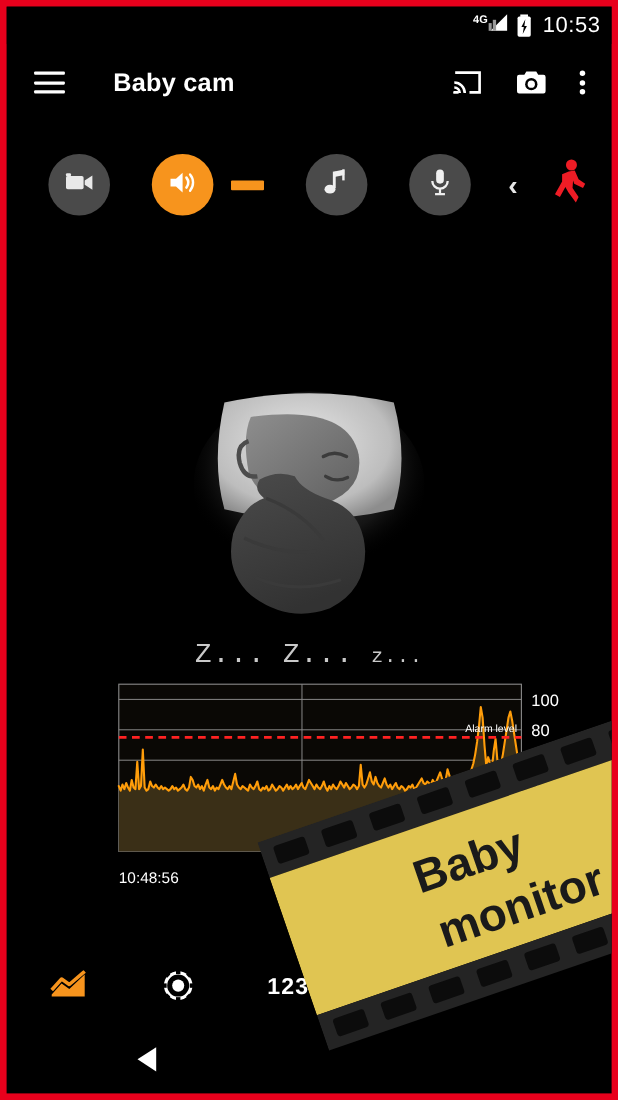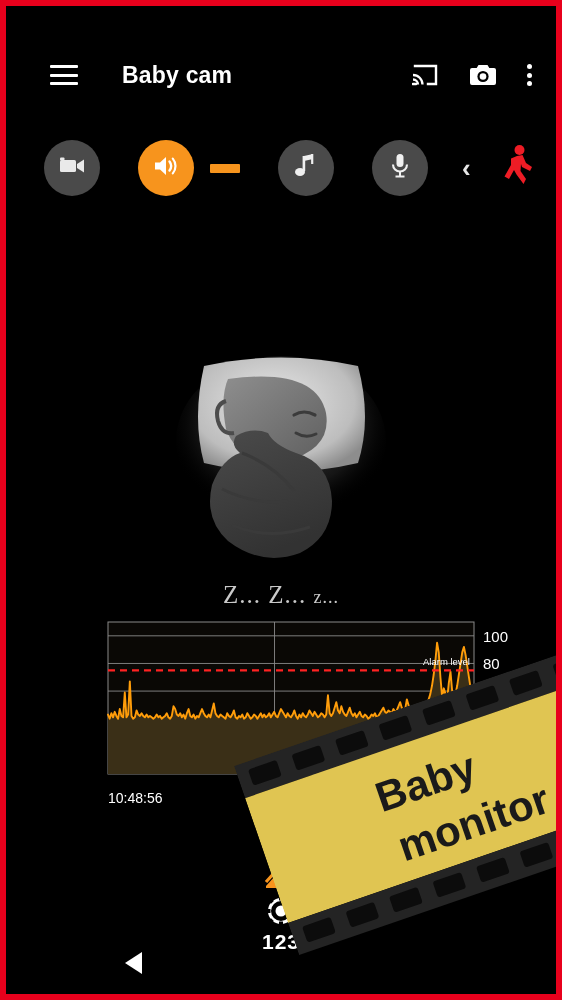--- a/index.html
+++ b/index.html
@@ -18,21 +18,21 @@
     position:absolute;left:0;top:0;right:0;height:34px;
     background:#000;display:flex;align-items:center;justify-content:flex-end;
     padding-right:10px;box-sizing:border-box;
   }
   .sb-item{display:flex;align-items:center;margin-left:8px;}
   .sb-4g{color:#fff;font-size:10px;font-weight:bold;line-height:1;margin-right:1px;position:relative;top:-4px;}
   .clock{color:#fff;font-size:20px;font-weight:500;margin-left:10px;letter-spacing:.5px;}
 
   
   .appbar{
-    position:absolute;left:22px;right:6px;top:34px;height:70px;
+    position:absolute;left:3px;right:6px;top:34px;height:70px;
     display:flex;align-items:center;padding:0 18px 0 22px;box-sizing:border-box;
   }
   .hamburger{width:28px;height:20px;display:flex;flex-direction:column;justify-content:space-between;cursor:pointer;}
   .hamburger span{display:block;height:3px;background:#fff;border-radius:1px;}
   .app-title{color:#fff;font-size:23px;font-weight:bold;margin-left:44px;letter-spacing:.2px;}
   .appbar-spacer{flex:1;}
   .appbar-icon{margin-left:30px;display:flex;align-items:center;justify-content:center;cursor:pointer;}
   .dots{display:flex;flex-direction:column;justify-content:space-between;height:22px;width:5px;}
   .dots i{display:block;width:5px;height:5px;border-radius:50%;background:#fff;}
 
@@ -54,55 +54,75 @@
   .chev{color:#e6e6e6;font-size:26px;font-weight:bold;margin-left:34px;cursor:pointer;line-height:1;}
   .walker{margin-left:30px;cursor:pointer;}
 
   
   .video{
     position:absolute;left:6px;right:6px;top:205px;height:400px;background:#000;
   }
   .baby-wrap{position:absolute;left:50%;top:130px;transform:translateX(-50%);width:210px;height:230px;}
   .zzz{
     position:absolute;left:0;right:0;top:370px;text-align:center;
-    color:#c9c9c9;font-size:25px;letter-spacing:1px;font-family:Liberation Serif, serif;
+    color:#c9c9c9;font-size:25px;letter-spacing:1px;font-family:Liberation Mono, monospace;
   }
   .zzz small{font-size:18px;}
 
   
   .chart-block{position:absolute;left:100px;top:612px;width:420px;height:200px;}
   .chart-svg{display:block;}
   .xlabels{position:absolute;left:0;top:172px;width:420px;height:24px;color:#fff;font-size:14px;}
   .xlabels span{position:absolute;text-align:center;}
   .xl1{left:2px;}
   .xl2{left:192px;}
 
   
   .bottombar{
     position:absolute;left:6px;right:6px;top:858px;height:68px;
-    display:flex;align-items:center;flex-direction:column;
+    display:flex;align-items:center;
   }
   .bb-item{width:100px;display:flex;align-items:center;justify-content:center;cursor:pointer;}
   .bb-123{color:#fff;font-size:21px;font-weight:bold;letter-spacing:1px;font-family:"Liberation Sans",sans-serif;}
 
   
   .navbar{position:absolute;left:6px;right:6px;bottom:0;height:62px;}
   .navback{position:absolute;left:108px;top:16px;cursor:pointer;}
 
   
   .banner{
     position:absolute;left:228px;top:760px;width:430px;height:300px;
     transform:rotate(-19deg);transform-origin:0 0;pointer-events:none;
   }
 </style>
 </head>
 <body>
 
 <div id="frame">
 
+  <div class="statusbar">
+    <div class="sb-item">
+      <span class="sb-4g">4G</span>
+      <span>
+        <svg width="18" height="17" viewBox="0 0 18 17">
+          <polygon points="17,1 17,16 2,16" fill="#ffffff"></polygon>
+          <rect x="0" y="9" width="3" height="7" fill="#9a9a9a"></rect>
+          <rect x="4" y="6" width="3" height="10" fill="#9a9a9a"></rect>
+        </svg>
+      </span>
+    </div>
+    <div class="sb-item">
+      <svg width="13" height="21" viewBox="0 0 13 21">
+        <rect x="3" y="0" width="7" height="2.4" fill="#fff"></rect>
+        <rect x="0.5" y="2" width="12" height="18.5" rx="1.6" fill="#fff"></rect>
+        <polygon points="7.6,4.6 4.0,11.6 6.2,11.6 5.2,18.0 9.0,10.6 6.7,10.6" fill="#000"></polygon>
+      </svg>
+    </div>
+    <div class="clock">10:53</div>
+  </div>
 
   <div class="appbar">
     <div class="hamburger">
       <span></span>
         <span></span>
         <span></span>
     </div>
     <div class="app-title">Baby cam</div>
     <div class="appbar-spacer"></div>
 

